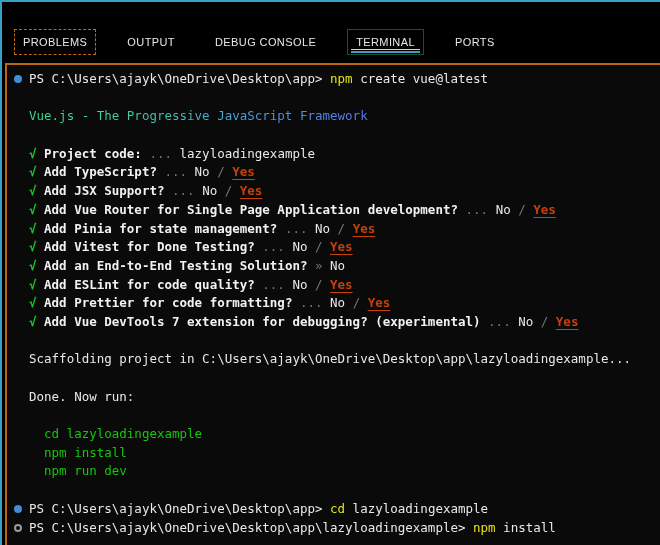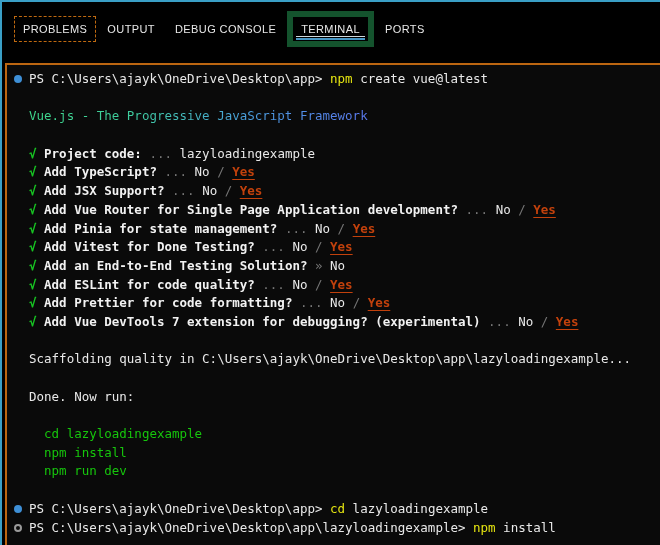--- a/index.html
+++ b/index.html
@@ -7,37 +7,37 @@
   body {
     background: #000;
     border-top: 2px solid #3a9fc6;
     border-left: 2px solid #3a9fc6;
     font-family: "Liberation Sans", sans-serif;
   }
   
   .tabbar {
     height: 53px;
     display: flex;
-    align-items: center;
+    align-items: flex-end;
     padding-left: 12px;
-    gap: 2px;
+    gap: 22px;
     background: #000;
   }
   .tab {
     position: relative;
     color: #e8e8e8;
     font-size: 11px;
     letter-spacing: 0.4px;
     padding: 6px 8px;
     border: 1px solid transparent;
     cursor: pointer;
     white-space: nowrap;
   }
   .tab.focused { border: 1px dashed #c06a10; }
-  .tab.active  { border: 6px solid #14532d; }
+  .tab.active  { border: 1px solid #14532d; }
   .tab.active::after {
     content: "";
     position: absolute;
     left: 3px; right: 3px; bottom: 1px;
     height: 4px;
     background: linear-gradient(to bottom, #cfd8dc 0 1px, #000 1px 2px, #4796c4 2px 100%);
   }
   
   .terminal {
     height: 490px;
@@ -114,21 +114,21 @@
       <div class="term-line"><span class="seg-check">√ </span><span class="seg-bold">Add TypeScript?</span><span class="seg-dim"> ... </span><span class="seg-white">No</span><span class="seg-dim"> / </span><span class="seg-yes">Yes</span></div>
       <div class="term-line"><span class="seg-check">√ </span><span class="seg-bold">Add JSX Support?</span><span class="seg-dim"> ... </span><span class="seg-white">No</span><span class="seg-dim"> / </span><span class="seg-yes">Yes</span></div>
       <div class="term-line"><span class="seg-check">√ </span><span class="seg-bold">Add Vue Router for Single Page Application development?</span><span class="seg-dim"> ... </span><span class="seg-white">No</span><span class="seg-dim"> / </span><span class="seg-yes">Yes</span></div>
       <div class="term-line"><span class="seg-check">√ </span><span class="seg-bold">Add Pinia for state management?</span><span class="seg-dim"> ... </span><span class="seg-white">No</span><span class="seg-dim"> / </span><span class="seg-yes">Yes</span></div>
       <div class="term-line"><span class="seg-check">√ </span><span class="seg-bold">Add Vitest for Done Testing?</span><span class="seg-dim"> ... </span><span class="seg-white">No</span><span class="seg-dim"> / </span><span class="seg-yes">Yes</span></div>
       <div class="term-line"><span class="seg-check">√ </span><span class="seg-bold">Add an End-to-End Testing Solution?</span><span class="seg-dim"> » </span><span class="seg-white">No</span></div>
       <div class="term-line"><span class="seg-check">√ </span><span class="seg-bold">Add ESLint for code quality?</span><span class="seg-dim"> ... </span><span class="seg-white">No</span><span class="seg-dim"> / </span><span class="seg-yes">Yes</span></div>
       <div class="term-line"><span class="seg-check">√ </span><span class="seg-bold">Add Prettier for code formatting?</span><span class="seg-dim"> ... </span><span class="seg-white">No</span><span class="seg-dim"> / </span><span class="seg-yes">Yes</span></div>
       <div class="term-line"><span class="seg-check">√ </span><span class="seg-bold">Add Vue DevTools 7 extension for debugging? (experimental)</span><span class="seg-dim"> ... </span><span class="seg-white">No</span><span class="seg-dim"> / </span><span class="seg-yes">Yes</span></div>
       <div class="term-line">&nbsp;</div>
-      <div class="term-line"><span class="seg-white">Scaffolding quality in C:\Users\ajayk\OneDrive\Desktop\app\lazyloadingexample...</span></div>
+      <div class="term-line"><span class="seg-white">Scaffolding project in C:\Users\ajayk\OneDrive\Desktop\app\lazyloadingexample...</span></div>
       <div class="term-line">&nbsp;</div>
       <div class="term-line"><span class="seg-white">Done. Now run:</span></div>
       <div class="term-line">&nbsp;</div>
       <div class="term-line"><span class="seg-green">  cd lazyloadingexample</span></div>
       <div class="term-line"><span class="seg-green">  npm install</span></div>
       <div class="term-line"><span class="seg-green">  npm run dev</span></div>
       <div class="term-line">&nbsp;</div>
       <div class="term-line"><span class="bullet filled"></span><span class="seg-white">PS C:\Users\ajayk\OneDrive\Desktop\app&gt; </span><span class="seg-yellow">cd</span><span class="seg-white"> lazyloadingexample</span></div>
       <div class="term-line"><span class="bullet hollow"></span><span class="seg-white">PS C:\Users\ajayk\OneDrive\Desktop\app\lazyloadingexample&gt; </span><span class="seg-yellow">npm</span><span class="seg-white"> install</span></div>
     </div>

